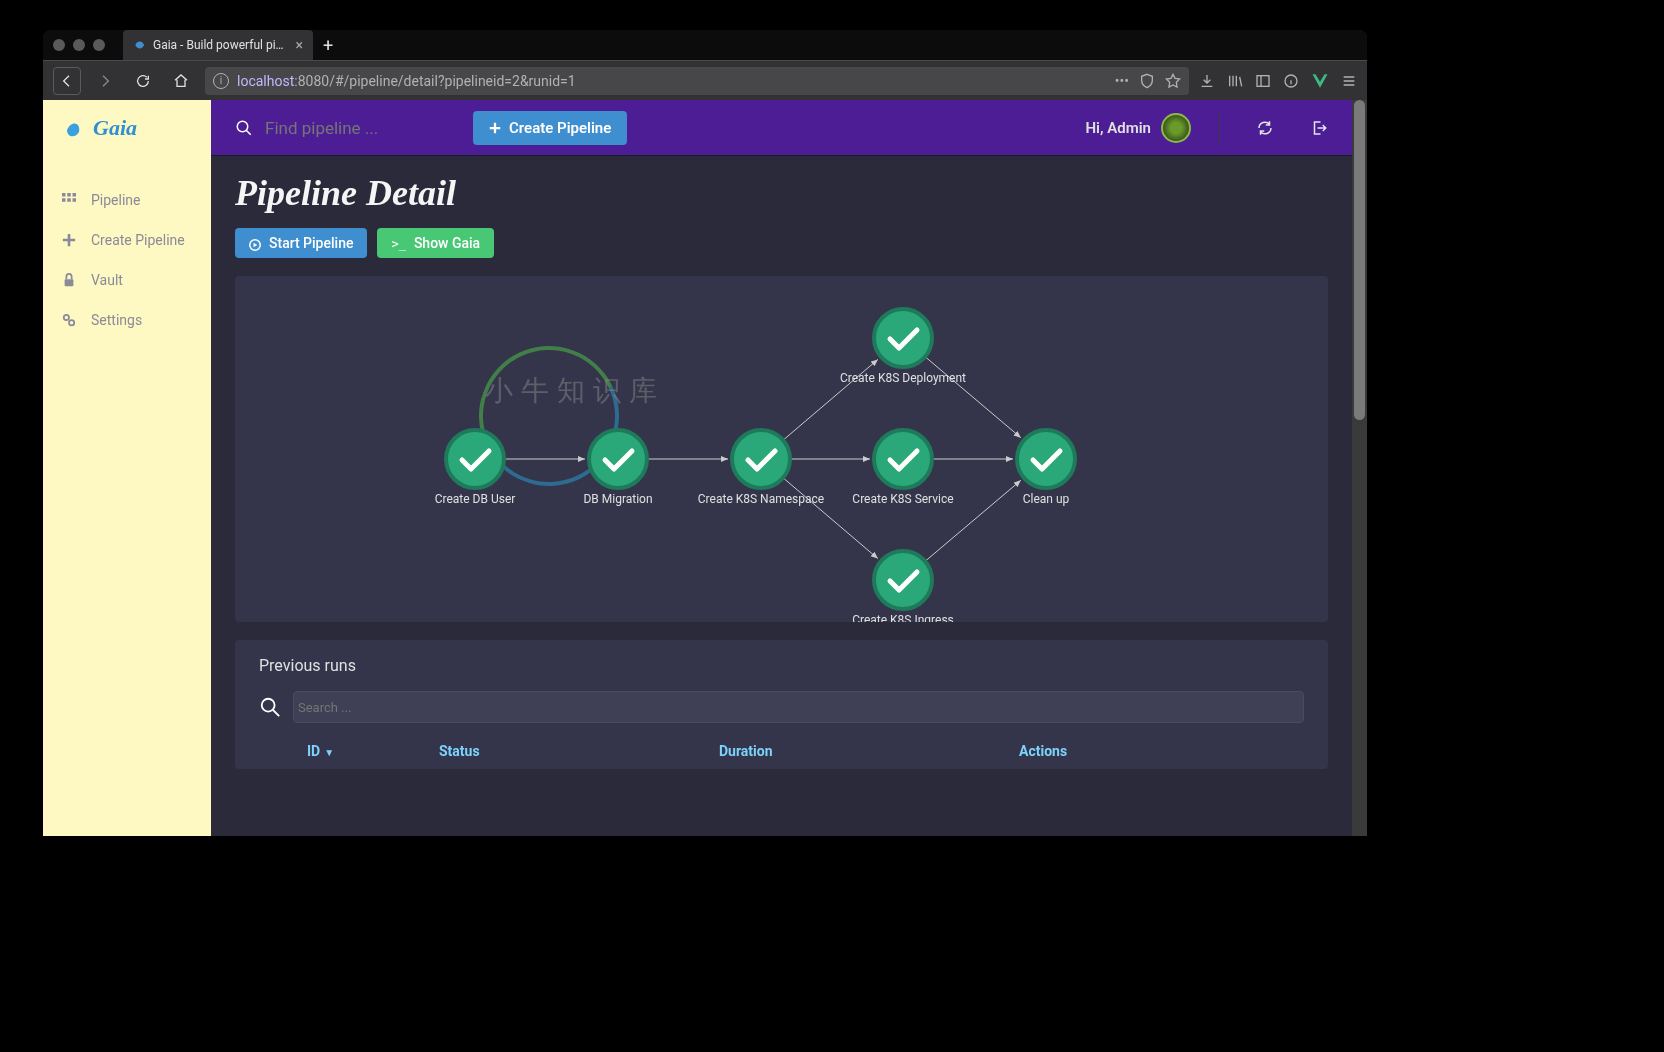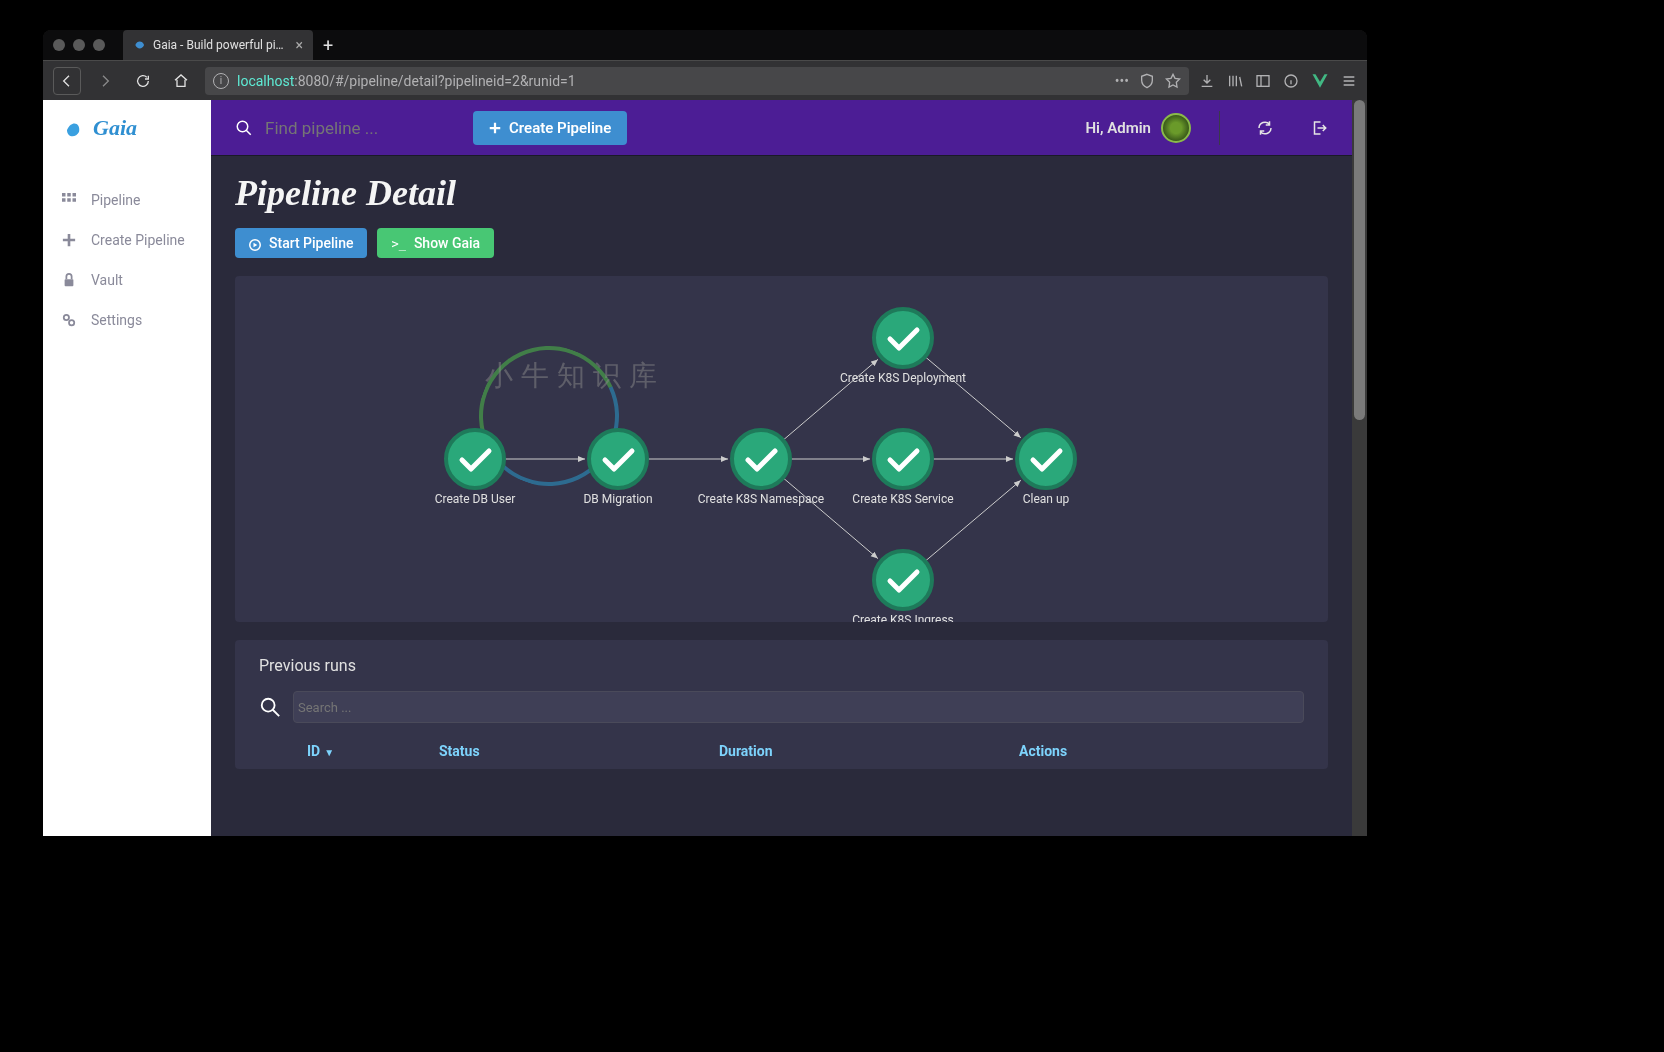--- a/index.html
+++ b/index.html
@@ -17,33 +17,33 @@
 .tab-title { white-space: nowrap; overflow: hidden; text-overflow: ellipsis; flex: 1; }
 .tab-close { margin-left: 6px; color: #aaa; font-size: 14px; }
 .newtab { color: #e0e0e0; font-size: 18px; margin-left: 10px; }
 
 
 .urlbar { height: 40px; background: #323234; border-top: 1px solid #4a4a4a; display: flex; align-items: center; padding: 0 10px; gap: 10px; color: #b1b1b3; }
 .nav-btn { width: 28px; height: 28px; display: flex; align-items: center; justify-content: center; color: #b1b1b3; }
 .nav-btn.left { border:1px solid #5a5a5a; border-radius: 4px; }
 .url-field { flex: 1; height: 28px; display: flex; align-items: center; background: #474749; border-radius: 4px; padding: 0 8px; font-size: 14px; color: #b1b1b3; }
 .url-info { width:16px; height:16px; border:1px solid #b1b1b3; border-radius:50%; display:flex; align-items:center; justify-content:center; font-size:10px; margin-right:8px; flex-shrink:0;}
-.url-host { color: #5eead4; }
+.url-host { color: #c4b5fd; }
 .url-rest { color: #b1b1b3; }
 .url-spacer { flex: 1; }
 .url-icons { display:flex; gap:10px; align-items:center; }
 .toolbar-right { display:flex; gap:12px; align-items:center; }
 
 
 .app { position: absolute; top: 70px; left: 0; right: 15px; bottom: 0; background: #2a2a3b; display: flex; }
 .scroll-gutter { position:absolute; top:70px; right:0; width:15px; bottom:0; background:#3a3a3a; }
 .scroll-thumb { position:absolute; top:0; left:2px; width:11px; height:320px; background:#7a7a7a; border-radius:6px;}
 
 
-.sidebar { width: 168px; background: #ffffff; padding-top: 0; }
+.sidebar { width: 168px; background: #fef9c3; padding-top: 0; }
 .logo-area { height: 56px; display: flex; align-items: center; padding-left: 18px; }
 .logo-mark { width: 24px; height: 24px; margin-right: 8px; }
 .logo-text { font-family: "Trebuchet MS", cursive; font-style: italic; font-weight: 700; font-size: 22px; color: #2f8fd1; }
 .menu { margin-top: 24px; }
 .menu-item { display: flex; align-items: center; padding: 12px 18px; color: #8a8a9a; font-size: 14px; gap: 14px; }
 .menu-item .mi-icon { width: 16px; display:flex; justify-content:center; }
 
 
 .main { flex: 1; display: flex; flex-direction: column; }
 .topbar { height: 56px; display: flex; align-items: center; padding: 0 24px; background: #4c1d95; border-bottom: 1px solid #1a1a28; }
@@ -67,21 +67,21 @@
 
 
 .panel { margin-top: 18px; background: #34344a; border-radius: 4px; height: 346px; position: relative; overflow:hidden;}
 .graph-svg { position:absolute; inset:0; width:100%; height:100%; }
 .node circle { fill: #2aa87a; stroke: #1e7a5a; stroke-width: 4; }
 .node text { fill: #e0e0e0; font-size: 12px; text-anchor: middle; }
 .check { stroke: #fff; stroke-width: 5; fill: none; stroke-linecap: round; stroke-linejoin: round; }
 .edge { stroke: #ccc; stroke-width: 1; fill: none; marker-end: url(#arrow); }
 
 
-.wm { position:absolute; top:81px; left:250px; opacity:0.5; pointer-events:none; color:#888; font-size:28px; letter-spacing:8px;}
+.wm { position:absolute; top:96px; left:250px; opacity:0.5; pointer-events:none; color:#888; font-size:28px; letter-spacing:8px;}
 .wm-circ { position:absolute; top:70px; left:244px; width:140px; height:140px; border:4px solid; border-color:#4ab048 #2a90c0 #2a90c0 #4ab048; border-radius:50%; opacity:0.6; pointer-events:none; transform:rotate(20deg);}
 
 
 .runs-panel { margin-top: 18px; background: #34344a; border-radius: 4px; padding: 16px 24px 0; }
 .runs-title { color: #e0e0e0; font-size: 16px; margin-bottom: 16px; }
 .runs-search-row { display:flex; align-items:center; gap:12px; }
 .runs-search-icon { color:#fff; font-size:22px;}
 .runs-search { flex:1; height:32px; background:#3f3f56; border:1px solid #4a4a5a; border-radius:4px; padding:0 4px; color:#aaa; font-size:13px;}
 .runs-header { display:flex; margin-top:10px; padding: 10px 0;}
 .runs-header .col { color:#7dd3fc; font-size:14px; font-weight:700; }

